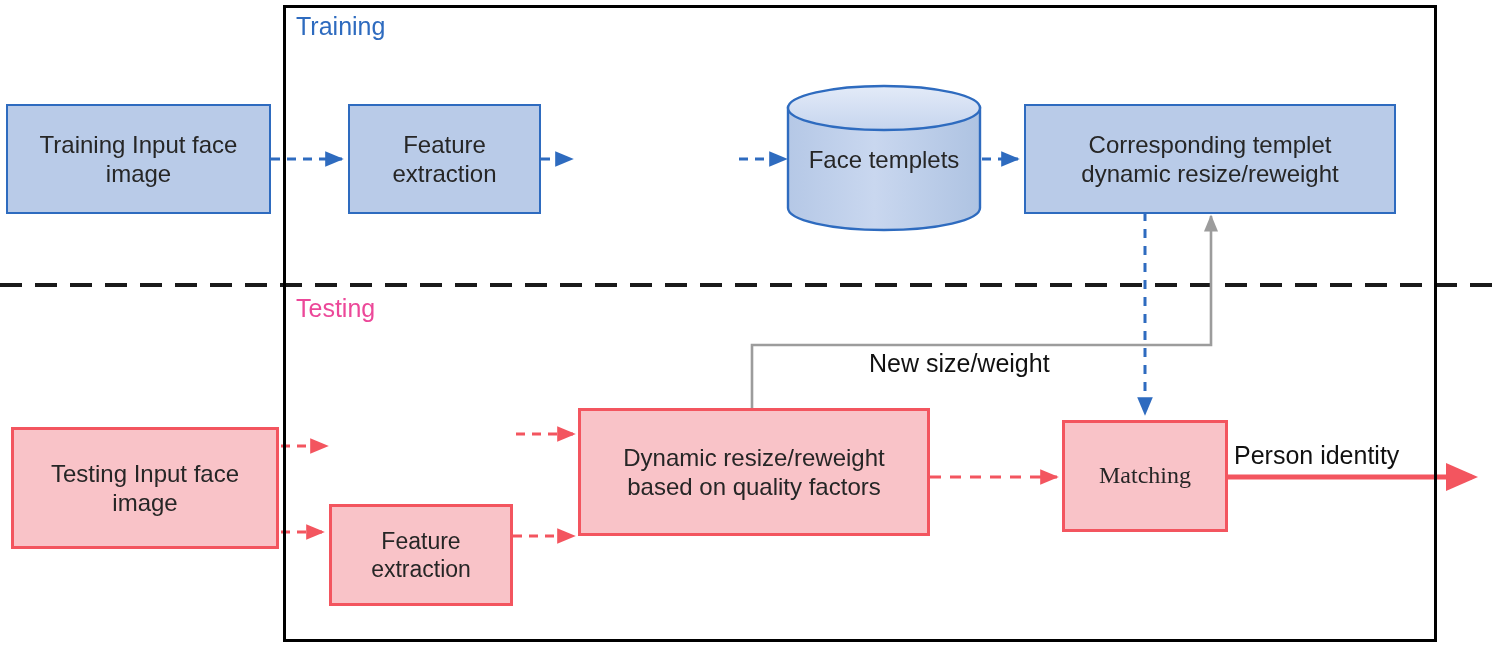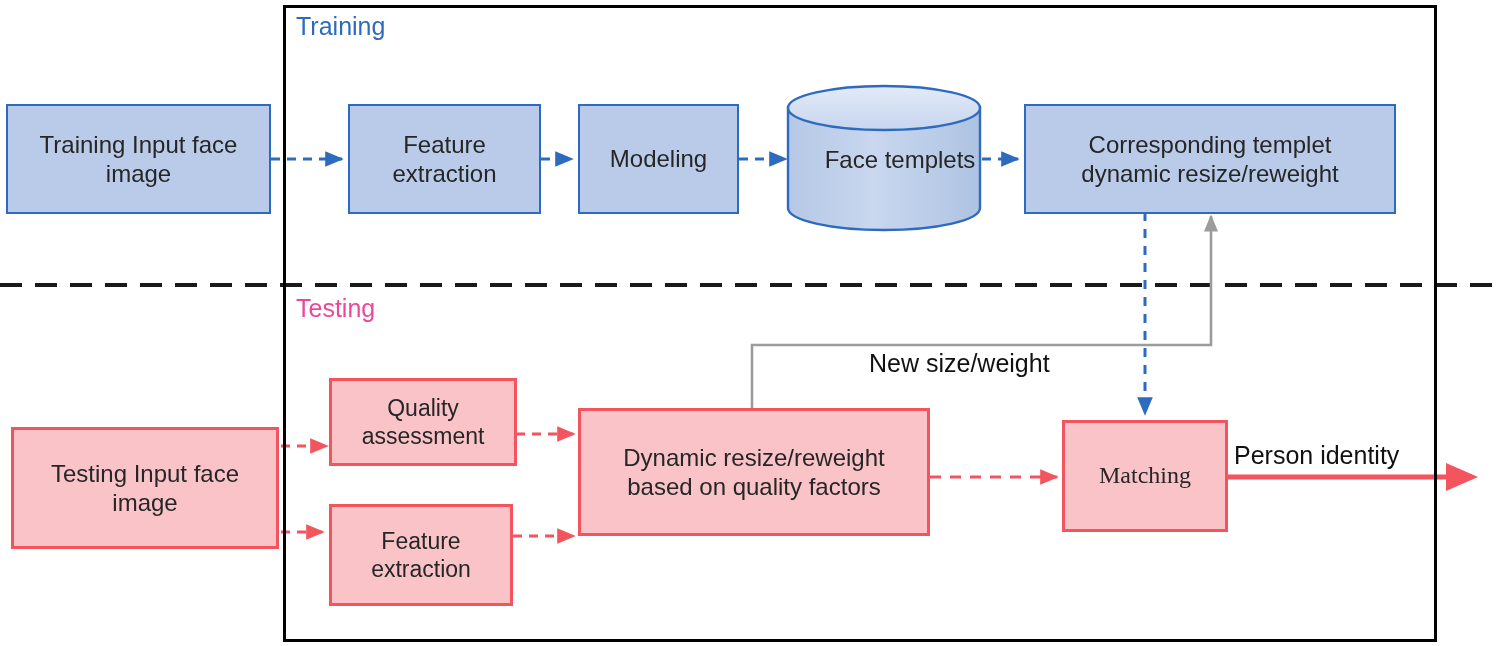--- a/index.html
+++ b/index.html
@@ -41,21 +41,20 @@
     background:transparent;
     z-index:5;
     white-space:nowrap;
   }
   .cyl-text{
     position:absolute;
     z-index:4;
     display:flex;align-items:center;justify-content:center;
     text-align:left;
     color:#262626;
-    padding-left:16px;
   }
   .container-frame{
     position:absolute;
     border:3px solid #000000;
     box-sizing:border-box;
     z-index:1;
     background:transparent;
   }
 </style>
 </head>
@@ -117,32 +116,29 @@
 
   <div class="phase-label" style="left:296px;top:12px;font-size:25px;color:#2e6bbf;">Training</div>
   <div class="phase-label" style="left:296px;top:294px;font-size:25px;color:#ec4899;">Testing</div>
 
   <div class="node blue-box" style="left:6px;top:104px;width:265px;height:110px;font-size:24px;">Training Input face
 image</div>
 
   <div class="node blue-box" style="left:348px;top:104px;width:193px;height:110px;font-size:24px;">Feature
 extraction</div>
 
-  <div class="node blue-box" style="left:578px;top:104px;width:161px;height:110px;font-size:24px;">Modeling</div>
 
   <div class="cyl-text" style="left:788px;top:130px;width:192px;height:60px;font-size:24px;">Face templets</div>
 
   <div class="node blue-box" style="left:1024px;top:104px;width:372px;height:110px;font-size:24px;">Corresponding templet
 dynamic resize/reweight</div>
 
   <div class="node pink-box" style="left:11px;top:427px;width:268px;height:122px;font-size:24px;">Testing Input face
 image</div>
 
-  <div class="node pink-box" style="left:329px;top:378px;width:188px;height:88px;font-size:23px;">Quality
-assessment</div>
 
   <div class="node pink-box" style="left:329px;top:504px;width:184px;height:102px;font-size:23px;">Feature
 extraction</div>
 
   <div class="node pink-box" style="left:578px;top:408px;width:352px;height:128px;font-size:24px;">Dynamic resize/reweight
 based on quality factors</div>
 
   <div class="node pink-box" style="left:1062px;top:420px;width:166px;height:112px;font-size:24px;font-family:Liberation Serif, serif;">Matching</div>
 
   <div class="edge-label" style="left:1234px;top:441px;font-size:25px;">Person identity</div>

